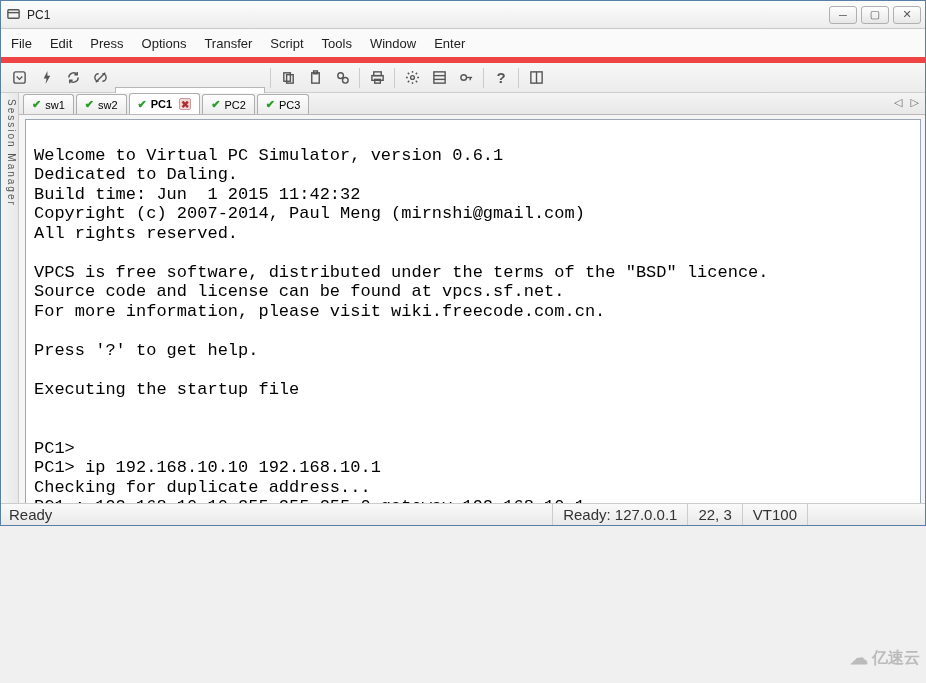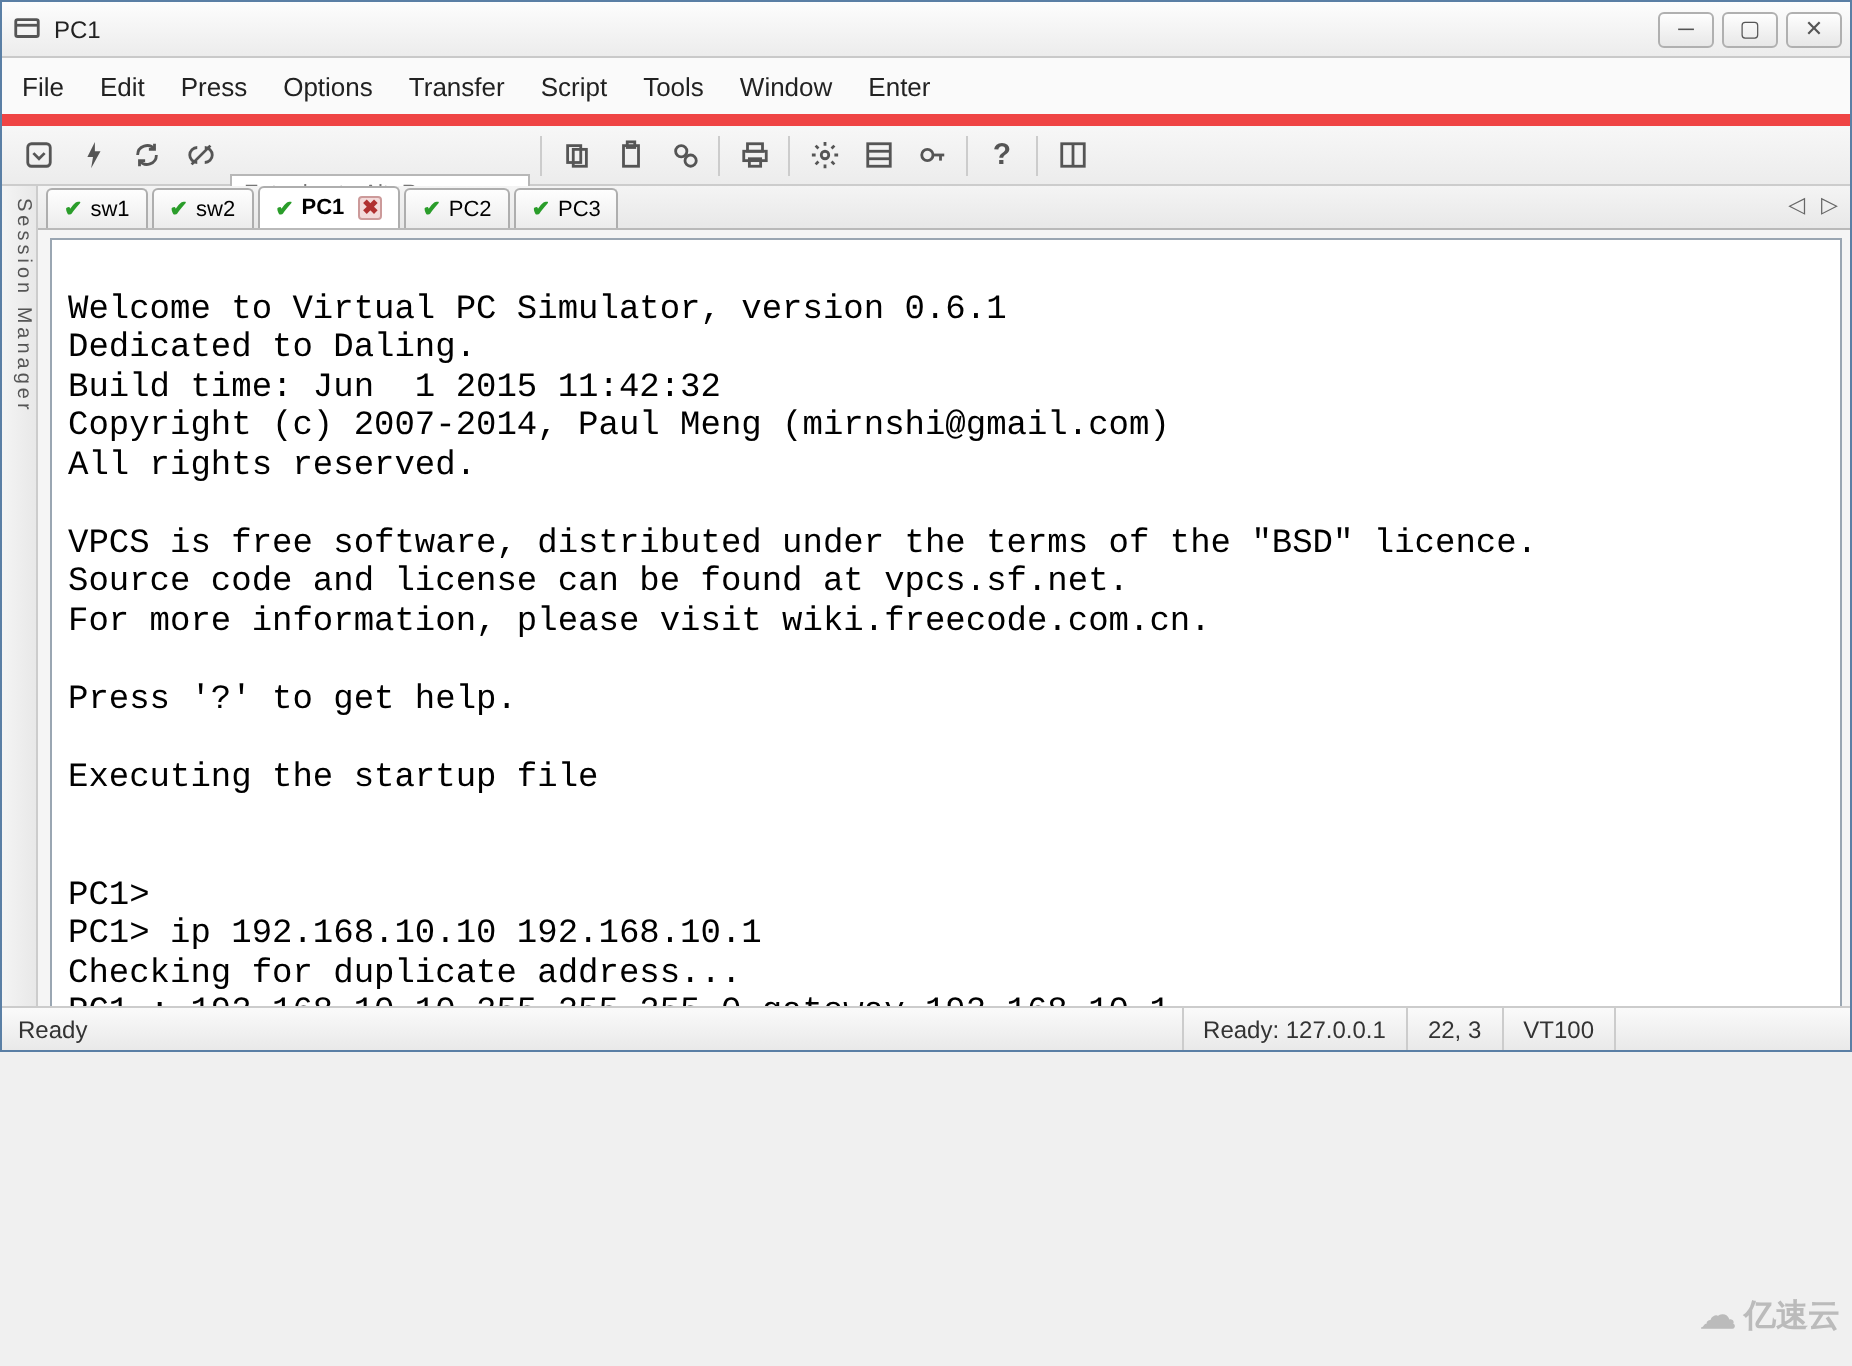--- a/index.html
+++ b/index.html
@@ -114,21 +114,21 @@
   position:relative;
 }
 .terminal::-webkit-scrollbar{width:16px;}
 .terminal::-webkit-scrollbar-track{background:#f0f0f0;border-left:1px solid #ddd;}
 .terminal::-webkit-scrollbar-thumb{background:#cfcfcf;border:1px solid #aaa;}
 .statusbar {
   height:22px;
   background:linear-gradient(#fafafa,#e9e9e9);
   border-top:1px solid #ccc;
   display:flex; align-items:center;
-  font-size:12px; color:#333;
+  font-size:15px; color:#333;
   padding:0 8px;
 }
 .status-cell { padding:0 10px; border-left:1px solid #ccc; height:100%; display:flex; align-items:center;}
 .status-cell:first-child{border-left:none; flex:0 0 auto; padding-left:0;}
 .status-spacer{flex:1;}
 .watermark {
   position:absolute; right:6px; bottom:14px;
   font-size:16px; color:#bbb; font-weight:bold;
   display:flex; align-items:center; gap:4px;
   pointer-events:none;

